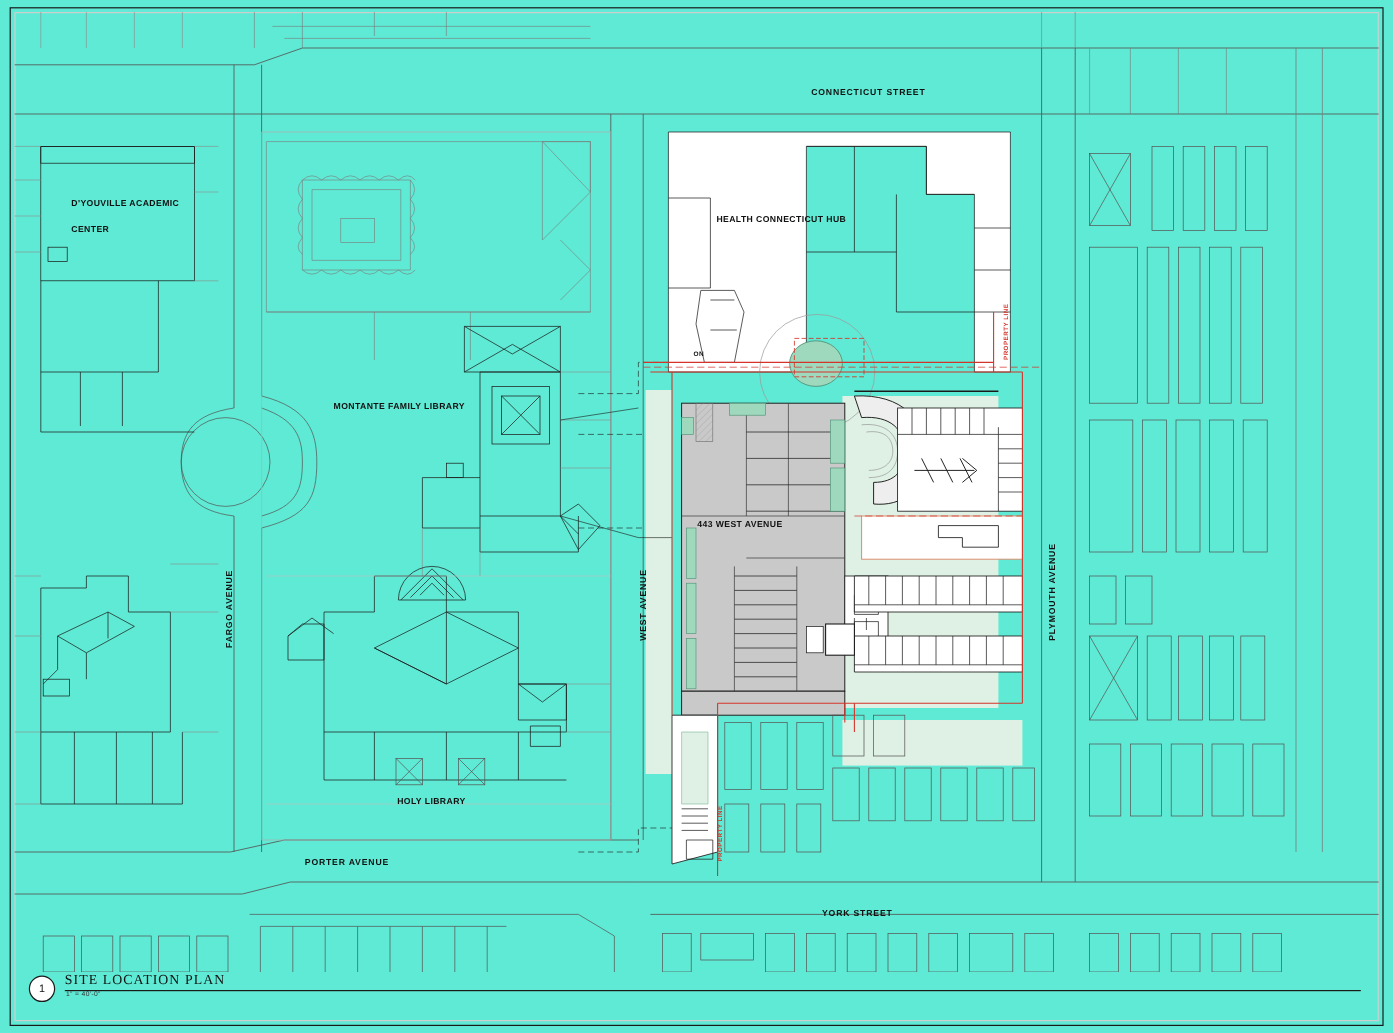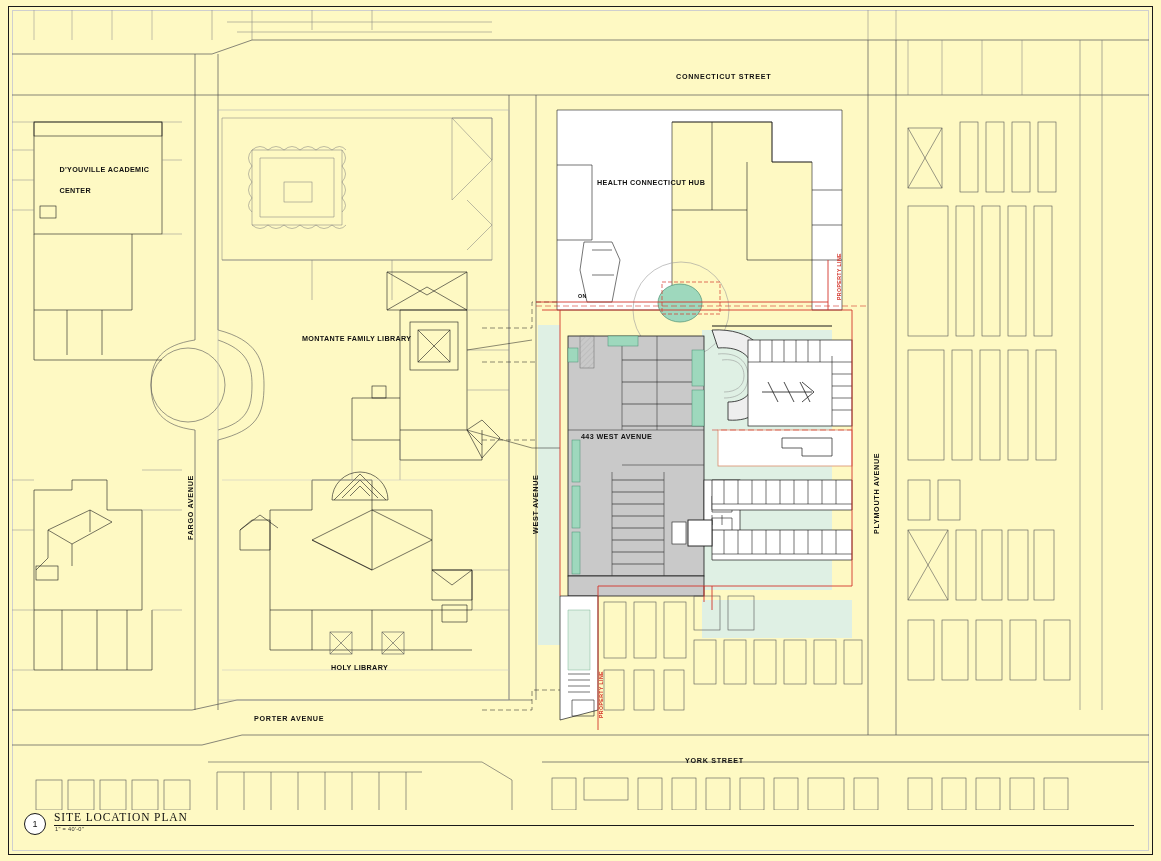--- a/index.html
+++ b/index.html
@@ -5,21 +5,21 @@
   * { box-sizing: border-box; }
   html, body {
     margin: 0; padding: 0;
     background: #ffffff;
     font-family: "Liberation Sans", sans-serif;
   }
   #sheet {
     position: relative;
     width: 1161px;
     height: 861px;
-    background: #fef9c3;
+    background: #5eead4;
     overflow: hidden;
   }
   
   #sheet-border {
     position: absolute;
     left: 8px; top: 6px;
     width: 1145px; height: 849px;
     border: 1.5px solid #1a1a1a;
     pointer-events: none;
   }
@@ -458,21 +458,21 @@
 
   <div class="lbl street vert rot270" style="left:872px; top:534px;">PLYMOUTH AVENUE</div>
 
   <div class="lbl bldg" style="left:50px; top:155px;">
     <span>D'YOUVILLE ACADEMIC</span><br>
     <span>CENTER</span>
   </div>
 
   <div class="lbl bldg" style="left:597px; top:178px;">HEALTH CONNECTICUT HUB</div>
 
-  <div class="lbl bldg" style="left:278px; top:334px;margin-left:24px;">MONTANTE FAMILY LIBRARY</div>
+  <div class="lbl bldg" style="left:278px; top:334px;">MONTANTE FAMILY LIBRARY</div>
 
 
   <div class="lbl bldg" style="left:331px; top:663px;">HOLY LIBRARY</div>
 
   <div class="lbl bldg" style="left:581px; top:432px;">443 WEST AVENUE</div>
 
   <div class="lbl tiny" style="left:578px; top:293px;">ON</div>
 
   <div class="lbl red vert rot270" style="left:836px; top:300px;">PROPERTY LINE</div>
 

